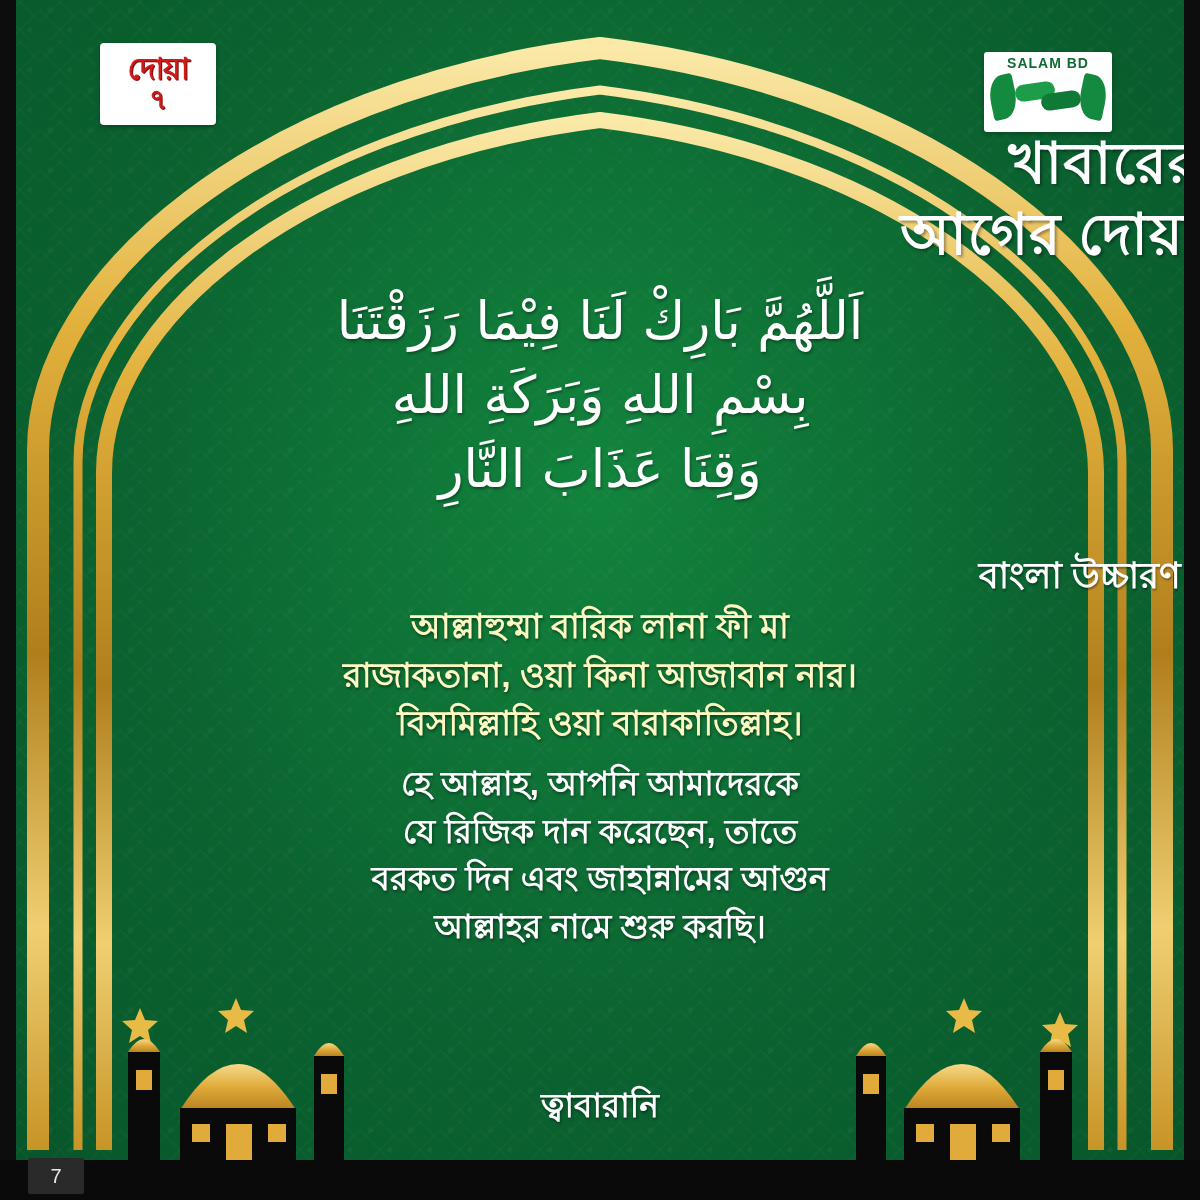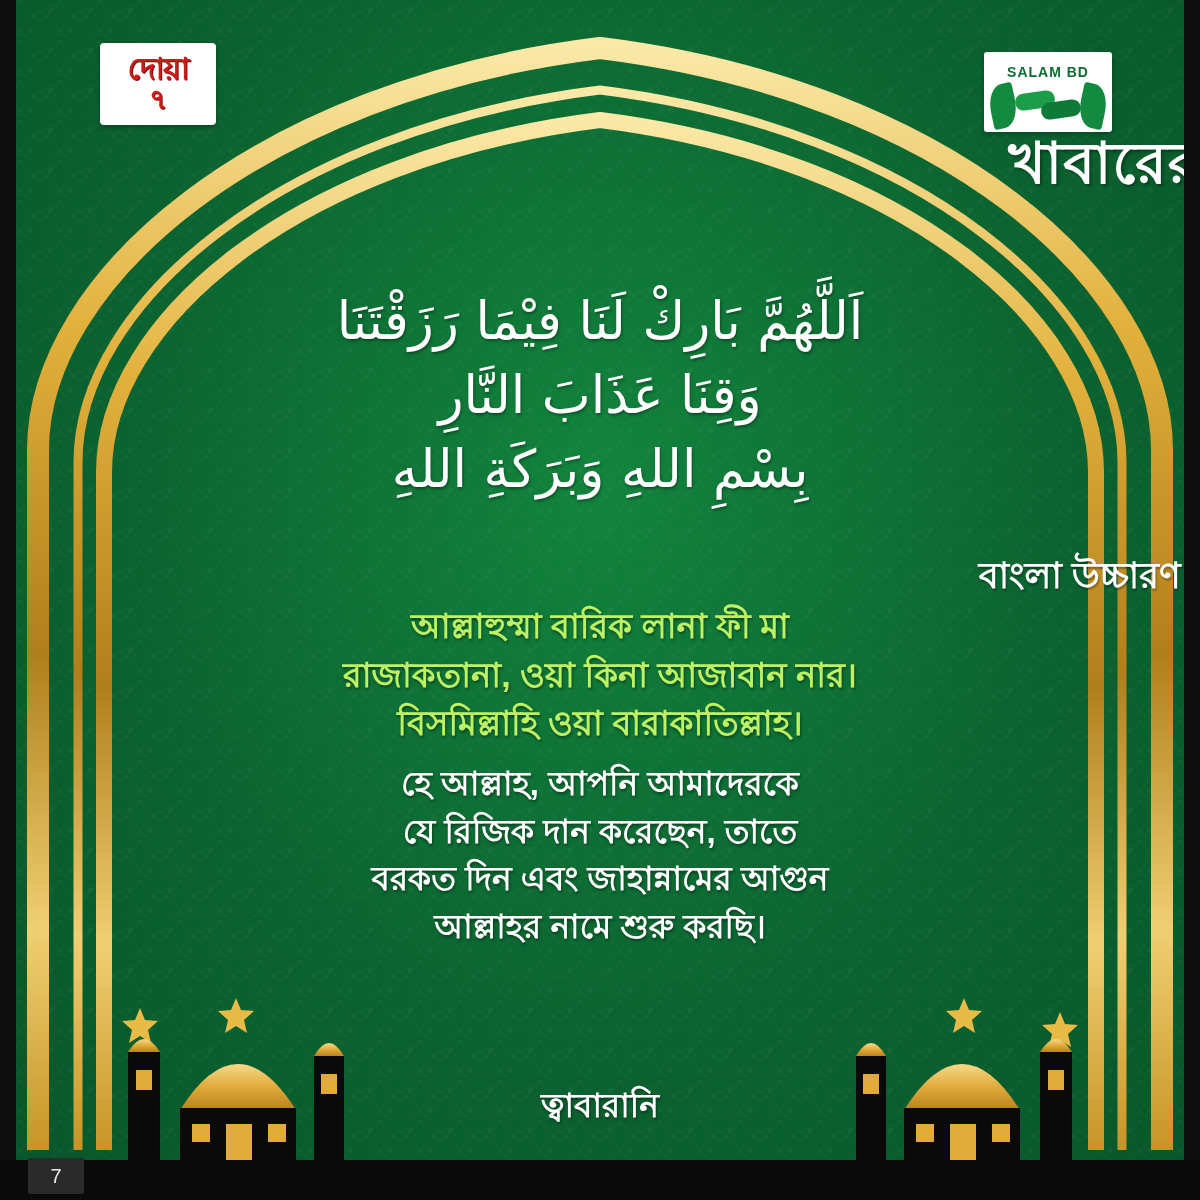--- a/index.html
+++ b/index.html
@@ -87,21 +87,21 @@
     border-radius: 3px;
     box-shadow: 0 2px 5px rgba(0,0,0,0.3);
     overflow: hidden;
   }
   .logo .logo-title {
     text-align: center;
     font-size: 14px;
     font-weight: bold;
     color: #0d6b33;
     letter-spacing: 1px;
-    padding-top: 12px;
+    padding-top: 3px;
   }
   .logo .logo-art {
     position: relative;
     height: 56px;
   }
   .logo .leaf {
     position: absolute;
     top: 4px;
     width: 26px;
     height: 44px;
@@ -168,21 +168,21 @@
     color: #ffffff;
     font-size: 36px;
     font-weight: bold;
     text-shadow: 1px 2px 2px rgba(0,0,0,0.35);
     text-align: right;
   }
   .translit {
     position: absolute;
     top: 602px;
     width: 100%;
-    color: #bef264;
+    color: #fef9c3;
     font-size: 34px;
     font-weight: bold;
     line-height: 1.43;
     text-shadow: 1px 2px 3px rgba(0,0,0,0.4);
     padding: 0 120px;
     box-sizing: border-box;
   }
   .meaning {
     position: absolute;
     top: 760px;
@@ -284,26 +284,27 @@
         <div class="hand a"></div>
         <div class="hand b"></div>
       </div>
     </div>
   </div>
 
   <div class="content">
 
     <div class="title">
       <div>খাবারের</div>
+      <div>আগের দোয়া</div>
     </div>
 
     <div class="arabic">
       <div>اَللَّهُمَّ بَارِكْ لَنَا فِيْمَا رَزَقْتَنَا</div>
+      <div>بِسْمِ اللهِ وَبَرَكَةِ اللهِ</div>
       <div>وَقِنَا عَذَابَ النَّارِ</div>
-      <div>بِسْمِ اللهِ وَبَرَكَةِ اللهِ</div>
     </div>
 
     <div class="translit-label">বাংলা উচ্চারণঃ</div>
 
     <div class="translit">
       <div>আল্লাহুম্মা বারিক লানা ফী মা</div>
       <div>রাজাকতানা, ওয়া কিনা আজাবান নার।</div>
       <div>বিসমিল্লাহি ওয়া বারাকাতিল্লাহ।</div>
     </div>
 

